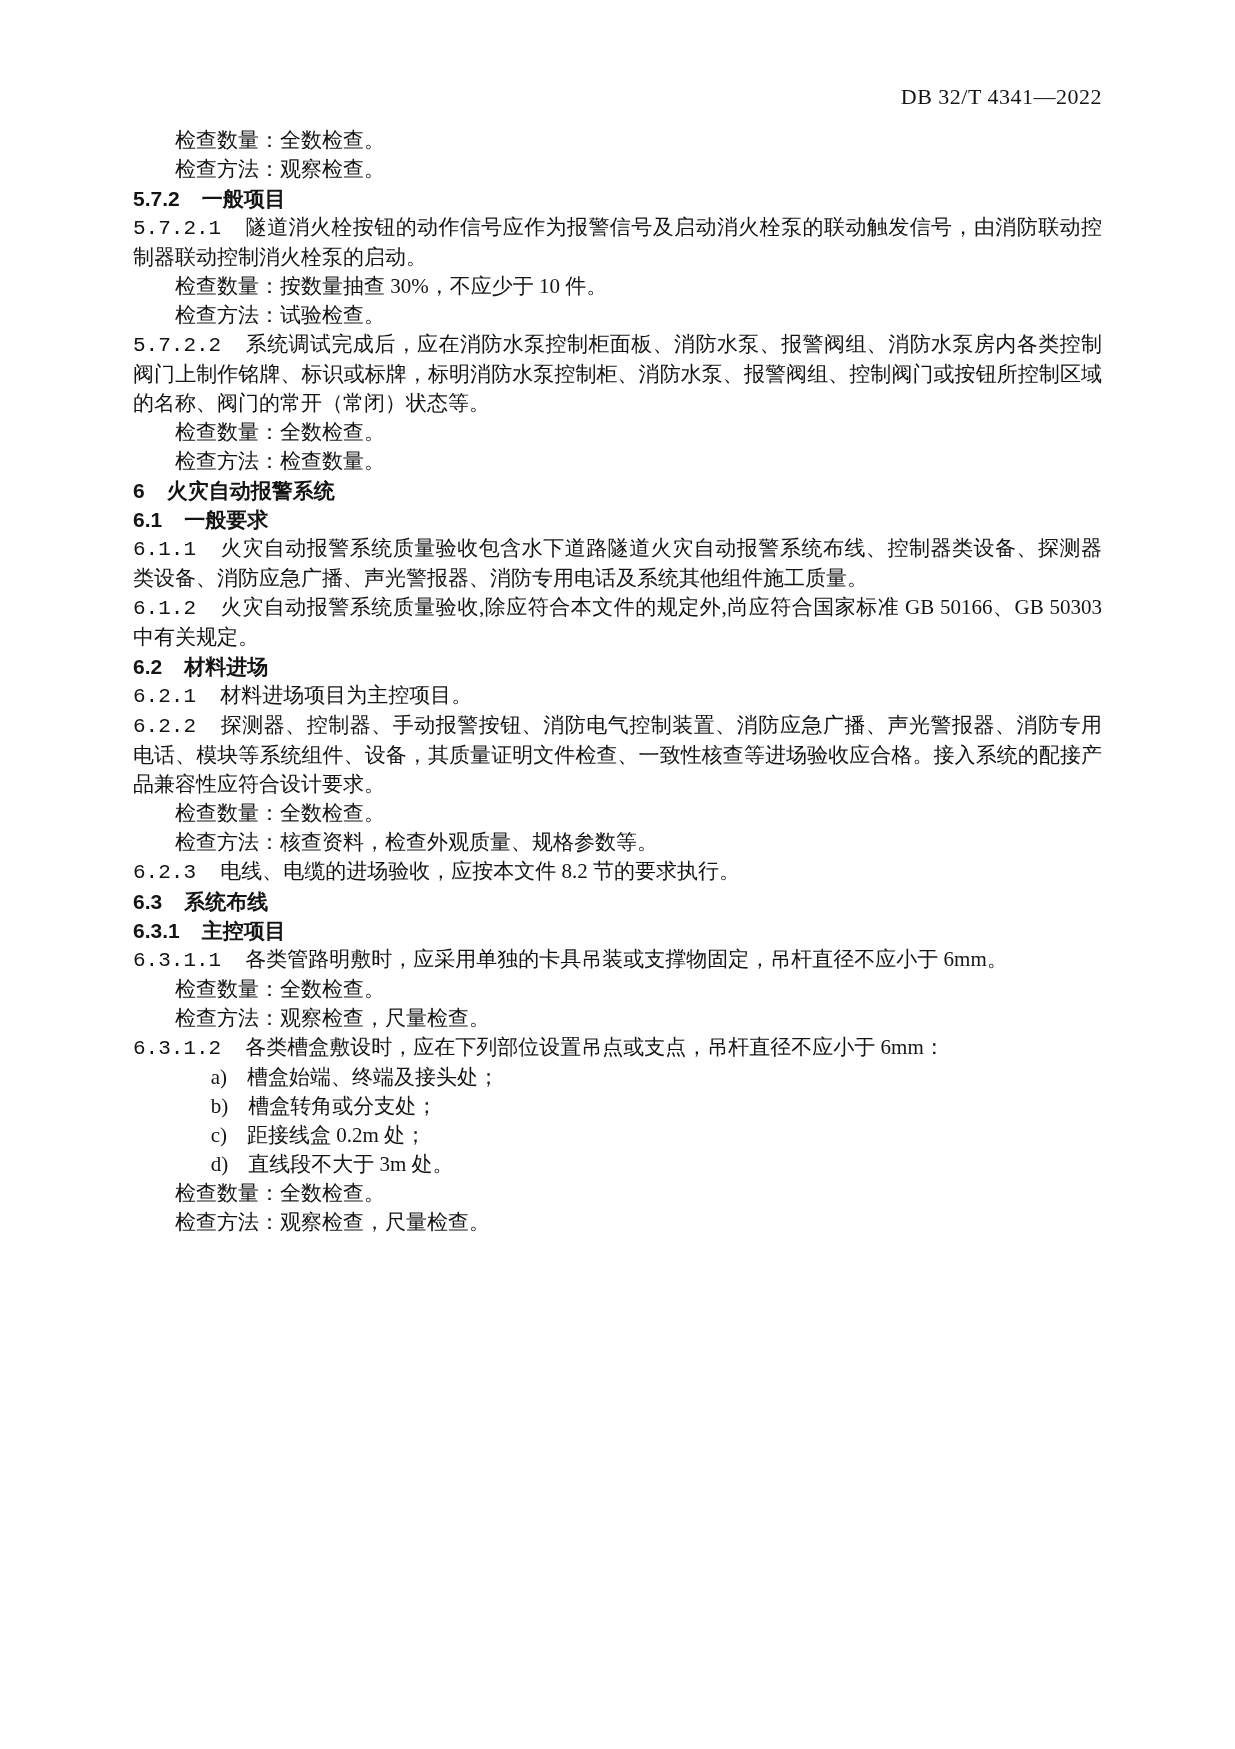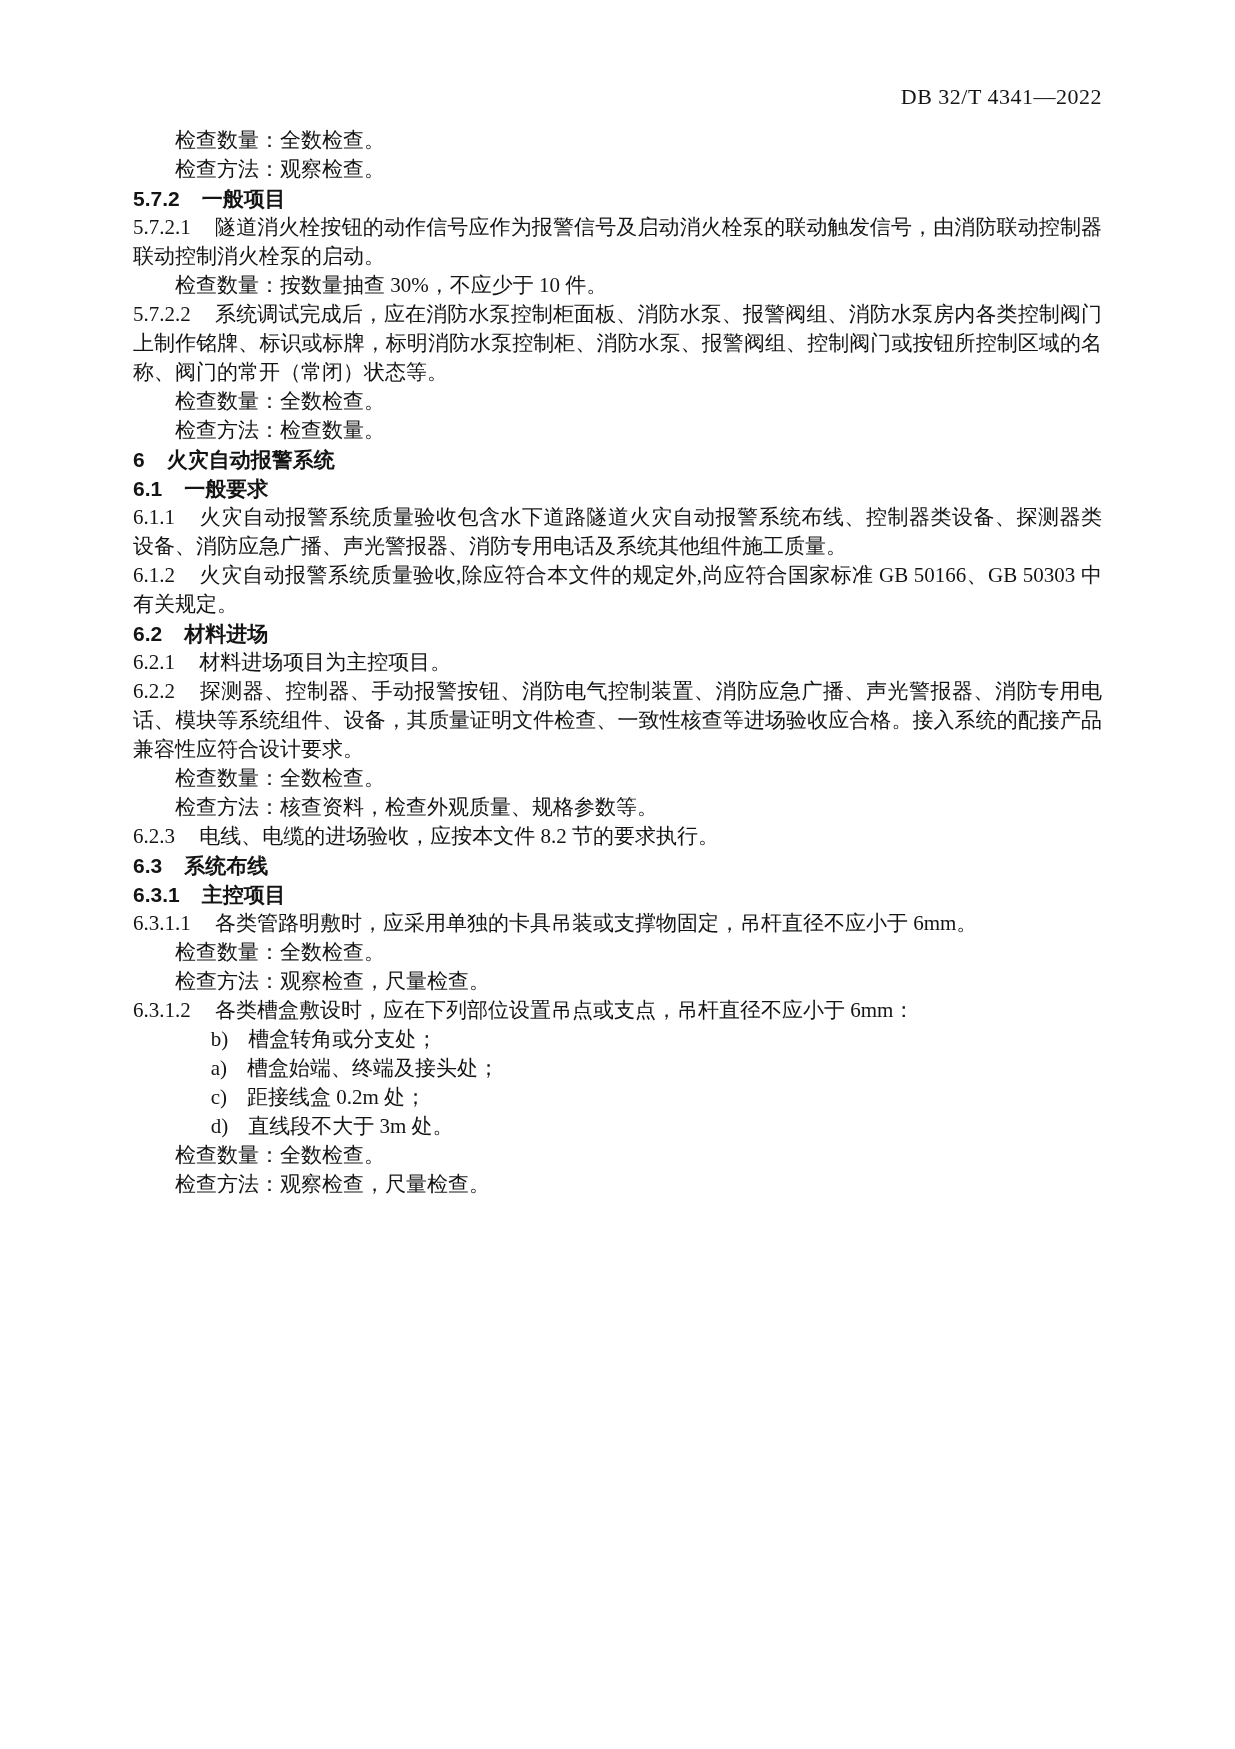--- a/index.html
+++ b/index.html
@@ -33,21 +33,21 @@
     font-size: 21px;
     line-height: 29px;
     text-align: justify;
   }
   .doc-body p { margin: 0; }
 
   
   .check-line { text-indent: 2em; }
 
   
-  .clause .num { margin-right: 1.15em; white-space: nowrap; }
+  .clause .num { margin-right: 1.15em; white-space: nowrap; font-family: Liberation Mono, monospace; }
 
   
   .chapter-heading,
   .section-heading,
   .subsection-heading {
     font-family: "Liberation Sans", "DejaVu Sans", sans-serif;
     font-weight: 700;
     text-align: left;
   }
   .chapter-heading   { margin: 34px 0 24px; }
@@ -75,41 +75,42 @@
 
 <div class="page">
   <div class="doc-code">DB 32/T 4341—2022</div>
 
   <div class="doc-body">
       <p class="check-line"><span class="txt">检查数量：全数检查。</span></p>
       <p class="check-line"><span class="txt">检查方法：观察检查。</span></p>
       <p class="subsection-heading"><span class="num">5.7.2</span><span class="txt">一般项目</span></p>
       <p class="clause"><span class="num">5.7.2.1</span><span class="txt">隧道消火栓按钮的动作信号应作为报警信号及启动消火栓泵的联动触发信号，由消防联动控制器联动控制消火栓泵的启动。</span></p>
       <p class="check-line"><span class="txt">检查数量：按数量抽查 30%，不应少于 10 件。</span></p>
+      <p class="check-line"><span class="txt">检查方法：试验检查。</span></p>
       <p class="clause"><span class="num">5.7.2.2</span><span class="txt">系统调试完成后，应在消防水泵控制柜面板、消防水泵、报警阀组、消防水泵房内各类控制阀门上制作铭牌、标识或标牌，标明消防水泵控制柜、消防水泵、报警阀组、控制阀门或按钮所控制区域的名称、阀门的常开（常闭）状态等。</span></p>
       <p class="check-line"><span class="txt">检查数量：全数检查。</span></p>
       <p class="check-line"><span class="txt">检查方法：检查数量。</span></p>
       <p class="chapter-heading"><span class="num">6</span><span class="txt">火灾自动报警系统</span></p>
       <p class="section-heading"><span class="num">6.1</span><span class="txt">一般要求</span></p>
       <p class="clause"><span class="num">6.1.1</span><span class="txt">火灾自动报警系统质量验收包含水下道路隧道火灾自动报警系统布线、控制器类设备、探测器类设备、消防应急广播、声光警报器、消防专用电话及系统其他组件施工质量。</span></p>
       <p class="clause"><span class="num">6.1.2</span><span class="txt">火灾自动报警系统质量验收,除应符合本文件的规定外,尚应符合国家标准 GB 50166、GB 50303 中有关规定。</span></p>
       <p class="section-heading"><span class="num">6.2</span><span class="txt">材料进场</span></p>
       <p class="clause"><span class="num">6.2.1</span><span class="txt">材料进场项目为主控项目。</span></p>
       <p class="clause"><span class="num">6.2.2</span><span class="txt">探测器、控制器、手动报警按钮、消防电气控制装置、消防应急广播、声光警报器、消防专用电话、模块等系统组件、设备，其质量证明文件检查、一致性核查等进场验收应合格。接入系统的配接产品兼容性应符合设计要求。</span></p>
       <p class="check-line"><span class="txt">检查数量：全数检查。</span></p>
       <p class="check-line"><span class="txt">检查方法：核查资料，检查外观质量、规格参数等。</span></p>
       <p class="clause"><span class="num">6.2.3</span><span class="txt">电线、电缆的进场验收，应按本文件 8.2 节的要求执行。</span></p>
       <p class="section-heading"><span class="num">6.3</span><span class="txt">系统布线</span></p>
       <p class="subsection-heading"><span class="num">6.3.1</span><span class="txt">主控项目</span></p>
       <p class="clause"><span class="num">6.3.1.1</span><span class="txt">各类管路明敷时，应采用单独的卡具吊装或支撑物固定，吊杆直径不应小于 6mm。</span></p>
       <p class="check-line"><span class="txt">检查数量：全数检查。</span></p>
       <p class="check-line"><span class="txt">检查方法：观察检查，尺量检查。</span></p>
       <p class="clause"><span class="num">6.3.1.2</span><span class="txt">各类槽盒敷设时，应在下列部位设置吊点或支点，吊杆直径不应小于 6mm：</span></p>
+      <p class="list-item"><span class="lbl">a)</span><span class="txt">槽盒始端、终端及接头处；</span></p>
       <p class="list-item"><span class="lbl">b)</span><span class="txt">槽盒转角或分支处；</span></p>
-      <p class="list-item"><span class="lbl">a)</span><span class="txt">槽盒始端、终端及接头处；</span></p>
       <p class="list-item"><span class="lbl">c)</span><span class="txt">距接线盒 0.2m 处；</span></p>
       <p class="list-item"><span class="lbl">d)</span><span class="txt">直线段不大于 3m 处。</span></p>
       <p class="check-line"><span class="txt">检查数量：全数检查。</span></p>
       <p class="check-line"><span class="txt">检查方法：观察检查，尺量检查。</span></p>
     </div>
 
   <div class="footer-page">14</div>
 </div>
 
 </body></html>

